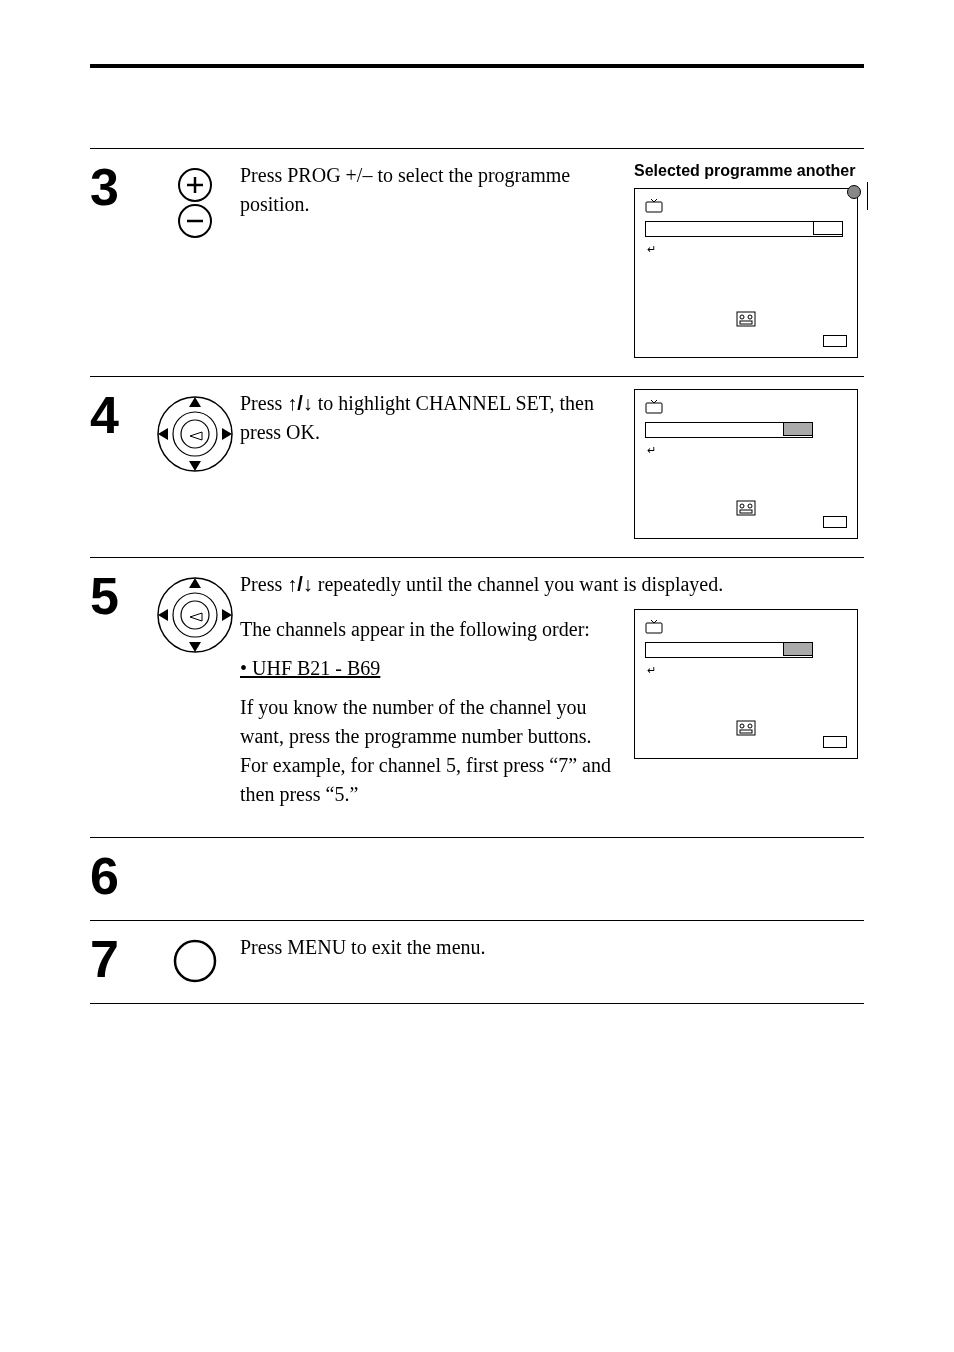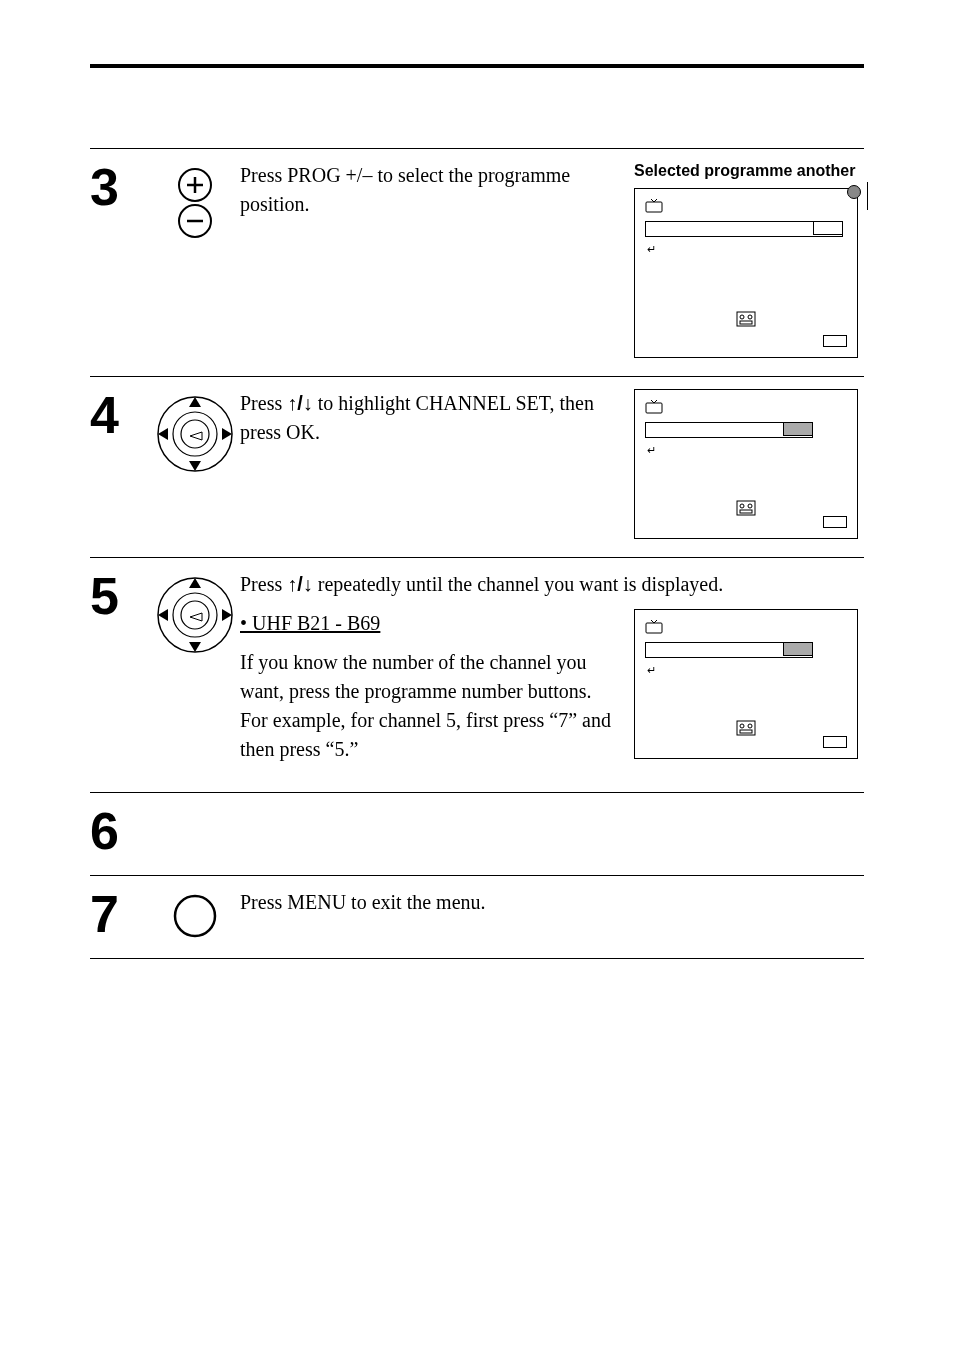--- a/index.html
+++ b/index.html
@@ -158,20 +158,21 @@
         <circle cx="39" cy="8" r="1.2" fill="#000"></circle>
         <circle cx="39" cy="70" r="1.2" fill="#000"></circle>
       </svg>
     </div>
     <div class="bodycol">
       <div class="textcol">
         <p><span>Press </span><span class="arrowglyph">↑/↓</span><span> repeatedly until the channel you want is displayed.</span></p>
       </div>
       <div class="row2">
         <div class="textcol">
+          <p class="sub">The channels appear in the following order:</p>
           <p class="bullet">UHF B21 - B69</p>
           <p>If you know the number of the channel you want, press the programme number buttons.  For example, for channel 5, first press “7” and then press “5.”</p>
         </div>
         <div class="figcol">
           <div class="tvbox short">
             <span class="tvicon">
               <svg width="18" height="14" viewBox="0 0 18 14">
                   <rect x="1" y="3" width="16" height="10" rx="1" fill="none" stroke="#000" stroke-width="1"></rect>
                   <line x1="6" y1="0" x2="9" y2="3" stroke="#000"></line>
                   <line x1="12" y1="0" x2="9" y2="3" stroke="#000"></line>

